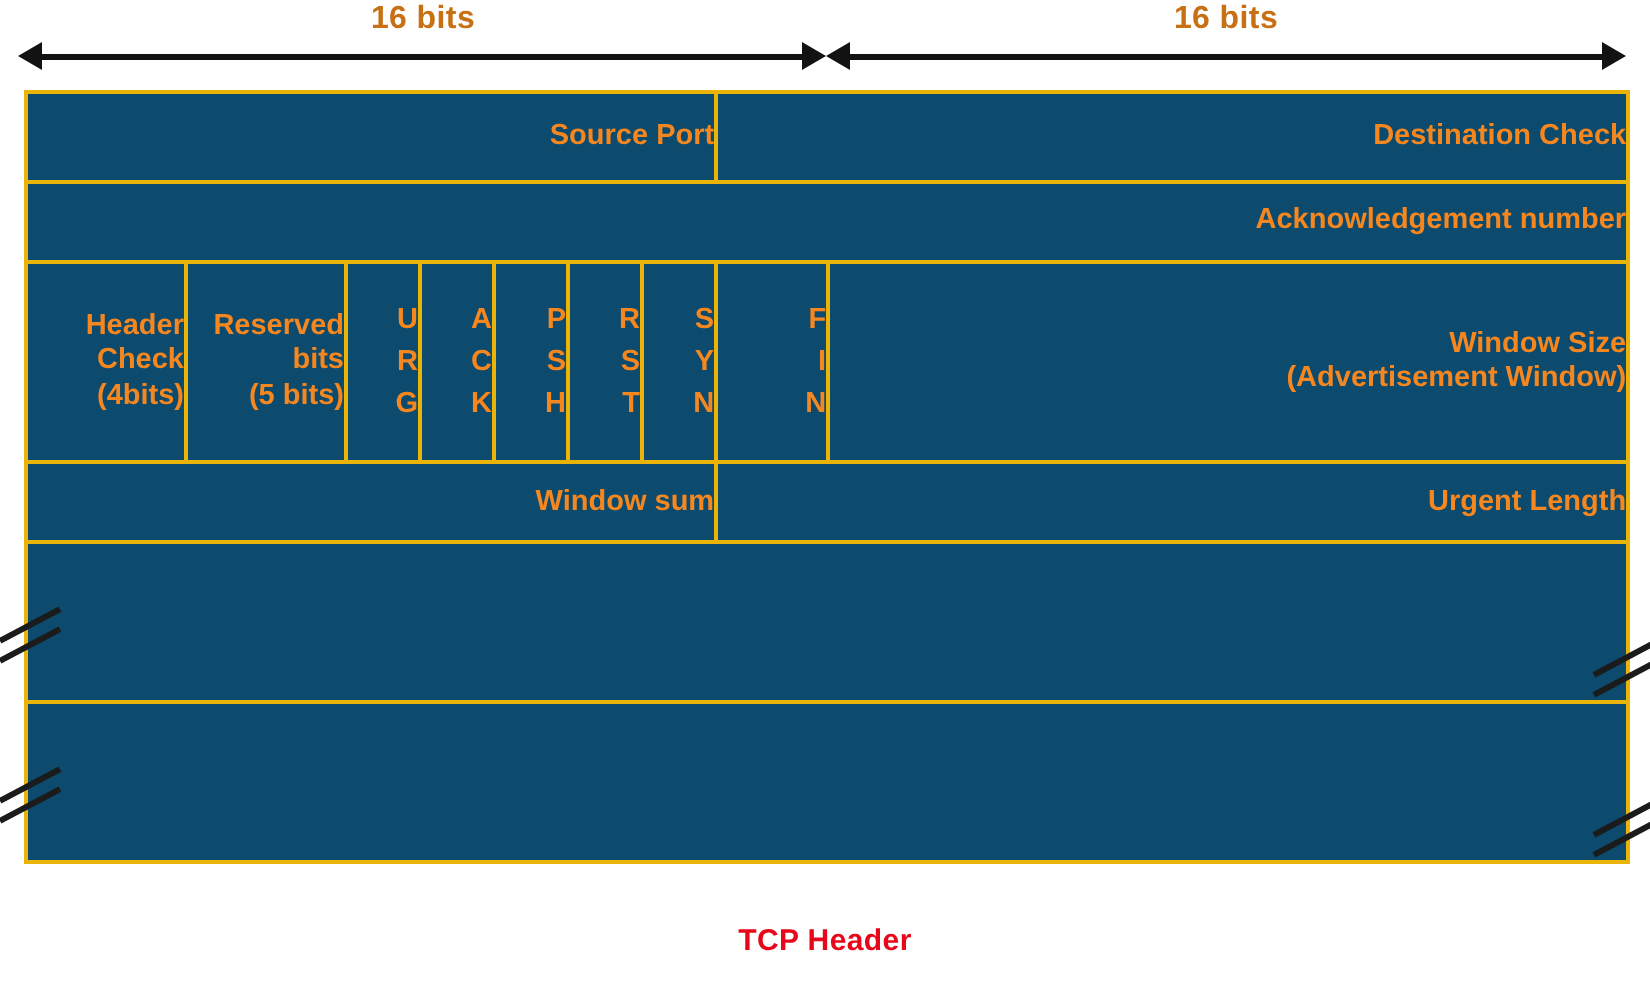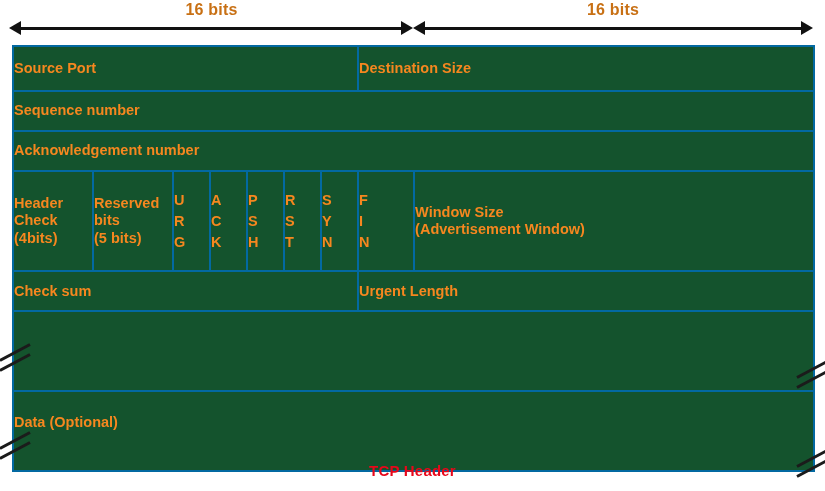--- a/index.html
+++ b/index.html
@@ -69,29 +69,29 @@
   
   .packet {
     position: absolute;
     left: 12px;
     top: 45px;
     width: 801px;
     border-collapse: collapse;
     table-layout: fixed;
   }
   .packet td {
-    border: 2px solid #0369a1;
+    border: 2px solid #eab308;
     color: #f6871f;
     font-size: 14.5px;
     font-weight: bold;
-    text-align: left;
+    text-align: right;
     vertical-align: middle;
     line-height: 1.22;
     padding: 0;
-    background: #14532d;
+    background: #0c4a6e;
     position: relative;
     white-space: pre-line;
   }
 
   .row-port td        { height: 43px; }
   .row-seq td         { height: 38px; }
   .row-ack td         { height: 38px; margin-left: 36px; }
   .row-flags td       { height: 78px; }
   .row-check td       { height: 38px; }
   .row-options td     { height: 78px; }
@@ -173,26 +173,23 @@
       <col style="width:37px">
       <col style="width:37px">
       <col style="width:37px">
       <col style="width:56px">
       <col style="width:400px">
     </colgroup>
 
     <tbody>
         <tr class="row-port">
       <td colspan="7">Source Port</td>
-      <td colspan="2">Destination Size</td>
-    </tr>
-
-    <tr class="row-seq">
-      <td colspan="9">Sequence number</td>
-    </tr>
+      <td colspan="2">Destination Check</td>
+    </tr>
+
 
     <tr class="row-ack">
       <td colspan="9">Acknowledgement number</td>
     </tr>
 
     <tr class="row-flags">
       <td class="cell-small">Header
 Check
 (4bits)</td>
       <td class="cell-small">Reserved
@@ -226,38 +223,37 @@
       <td>
         <span class="flag-letters">F
 I
 N</span>
       </td>
       <td>Window Size
 (Advertisement Window)</td>
     </tr>
 
     <tr class="row-check">
-      <td colspan="7">Check sum</td>
+      <td colspan="7">Window sum</td>
       <td colspan="2">Urgent Length</td>
     </tr>
 
     <tr class="row-options">
       <td colspan="9">
         <span class="break-mark bm-left">
           <span class="s1"></span><span class="s2"></span>
         </span>
         <span class="break-mark bm-right">
           <span class="s1"></span><span class="s2"></span>
         </span>
       </td>
     </tr>
 
     <tr class="row-data">
       <td colspan="9">
-        <span>Data (Optional)</span>
         <span class="break-mark bm-left">
           <span class="s1"></span><span class="s2"></span>
         </span>
         <span class="break-mark bm-right">
           <span class="s1"></span><span class="s2"></span>
         </span>
       </td>
     </tr>
   </tbody>
     </table>

